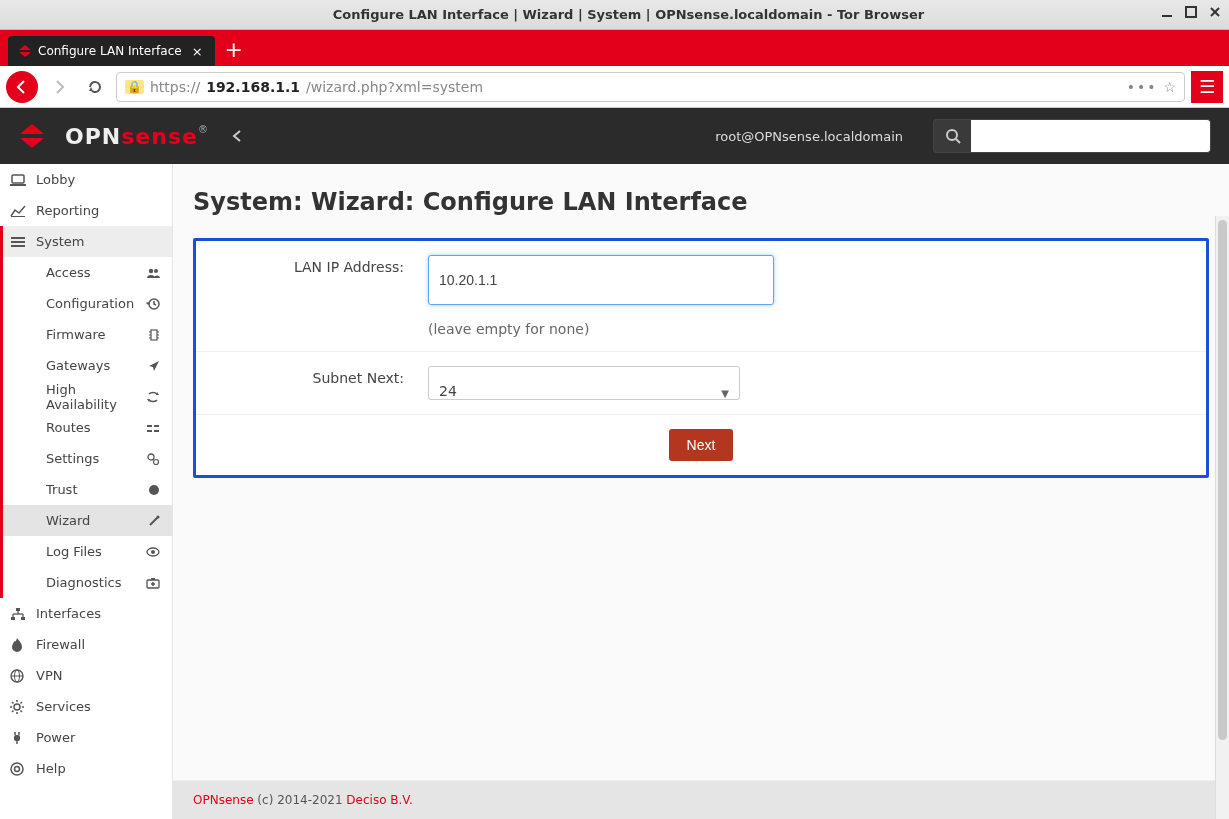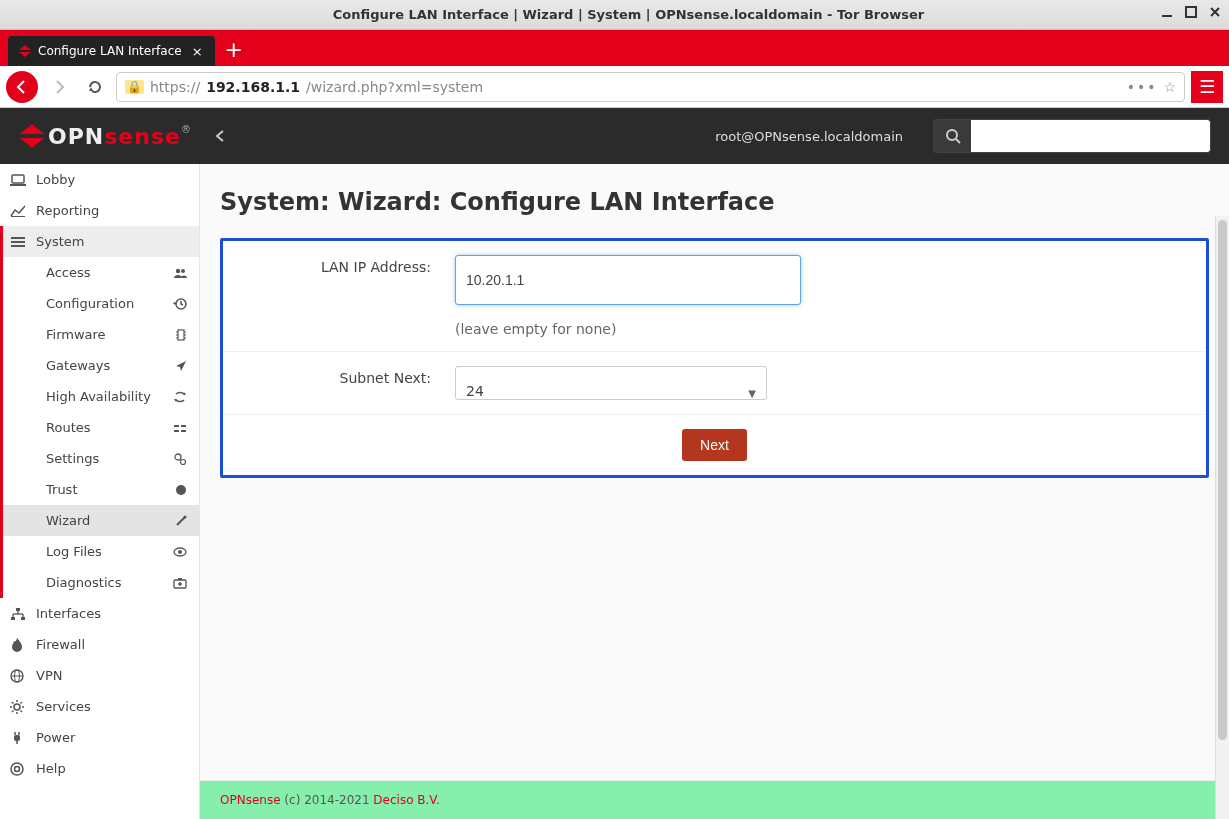--- a/index.html
+++ b/index.html
@@ -30,38 +30,38 @@
   .urlbox .urlrest { color:#888; }
   .urlbox .spacer { flex:1; }
   .urlbox .dots { letter-spacing:2px; color:#888; }
   .menu-btn { width:32px; height:32px; display:flex; align-items:center; justify-content:center; background:#e2001a; color:#fff; font-size:18px;}
 
   
   .app { position:relative; height:711px; }
 
   
   .app-header { height:56px; background:#2b2b2b; color:#ccc; display:flex; align-items:center; padding:0 18px 0 18px; gap:16px; }
-  .logo { display:flex; align-items:center; gap:2px; margin-right:6px;justify-content:space-between;}
+  .logo { display:flex; align-items:center; gap:19px; margin-right:6px;justify-content:space-between;}
   .logo-mark { width:28px; display:flex; flex-direction:column; gap:4px; align-items:center; }
   .logo-mark .tri-up { width:0; height:0; border-left:12px solid transparent; border-right:12px solid transparent; border-bottom:10px solid #e2001a; }
   .logo-mark .tri-down { width:0; height:0; border-left:12px solid transparent; border-right:12px solid transparent; border-top:10px solid #e2001a; }
   .logo-text { font-size:22px; letter-spacing:1px; }
   .logo-text .opn { color:#eee; font-weight:bold;}
   .logo-text .sense { color:#e2001a; font-weight:bold;}
   .logo-text .r { font-size:10px; vertical-align:top; color:#aaa;}
   .collapse-caret { color:#ccc; font-size:18px; cursor:pointer; }
   .header-spacer { flex:1; }
   .user-label { color:#ddd; font-size:13px; }
   .search-grp { display:flex; align-items:center; }
   .search-icon-btn { width:38px; height:34px; background:#3a3a3a; display:flex; align-items:center; justify-content:center; border:1px solid #444; border-right:none; border-radius:4px 0 0 4px;}
   .search-input { width:240px; height:34px; background:#fff; border:1px solid #444; border-left:none; border-radius:0 4px 4px 0; padding:0 8px; font-size:13px; }
 
   
   .body-row { display:flex; height:calc(711px - 56px); }
-  .sidebar { width:200px; background:#fff; border-right:1px solid #e5e5e5; overflow-y:auto; }
+  .sidebar { width:173px; background:#fff; border-right:1px solid #e5e5e5; overflow-y:auto; }
   .content-wrap { flex:1; display:flex; flex-direction:column; background:#fafafa; }
 
   
   .nav-item { display:flex; align-items:center; height:31px; padding:0 12px 0 10px; color:#444; cursor:pointer; gap:8px; font-size:13px;}
   .nav-item .nicon { width:18px; text-align:center; color:#555; }
   .nav-item .nlabel { flex:1; }
   .nav-item .ricon { color:#666; font-size:12px;}
   .nav-item.top { font-weight:normal; }
   .nav-item.active-top { background:#ededed; position:relative;}
   .nav-item.active-top::before { content:""; position:absolute; left:0; top:0; bottom:0; width:3px; background:#e2001a;}
@@ -79,21 +79,21 @@
   .form-row:last-child { border-bottom:none; }
   .form-label { width:220px; text-align:right; padding:18px 12px 0 12px; color:#444; font-size:14px;}
   .form-field { flex:1; padding:14px 12px 14px 12px; }
   .text-input { width:346px; height:50px; border:1px solid #5fa6e8; box-shadow:0 0 4px rgba(70,150,230,.5); border-radius:3px; padding:0 10px; font-size:14px; color:#444; outline:none;}
   .helper { color:#666; font-size:14px; margin-top:16px; }
   .select-like { width:312px; height:34px; border:1px solid #ccc; border-radius:3px; display:flex; align-items:flex-end; justify-content:space-between; padding:0 10px; color:#444; background:#fff; cursor:pointer;}
   .select-like .caret { font-size:10px; color:#666; }
   .button-row { padding:14px; display:flex; justify-content:center; }
   .btn-primary { background:#b5361f; color:#fff; border:none; border-radius:3px; padding:8px 18px; font-size:14px; cursor:pointer;}
 
-  .footer { padding:12px 20px; font-size:12px; color:#555; border-top:1px solid #eee; background:#86efac;}
+  .footer { padding:12px 20px; font-size:12px; color:#555; border-top:1px solid #eee; background:#e5e5e5;}
   .footer a { color:#e2001a; text-decoration:none; }
 
   
   .fake-scroll { position:absolute; right:0; top:108px; width:14px; bottom:0; background:#f1f1f1; border-left:1px solid #ddd;}
   .fake-scroll .thumb { position:absolute; left:2px; right:2px; top:4px; height:520px; background:#c9c9c9; border-radius:6px;}
 
   svg { display:block; }
 </style>
 </head>
 <body>

